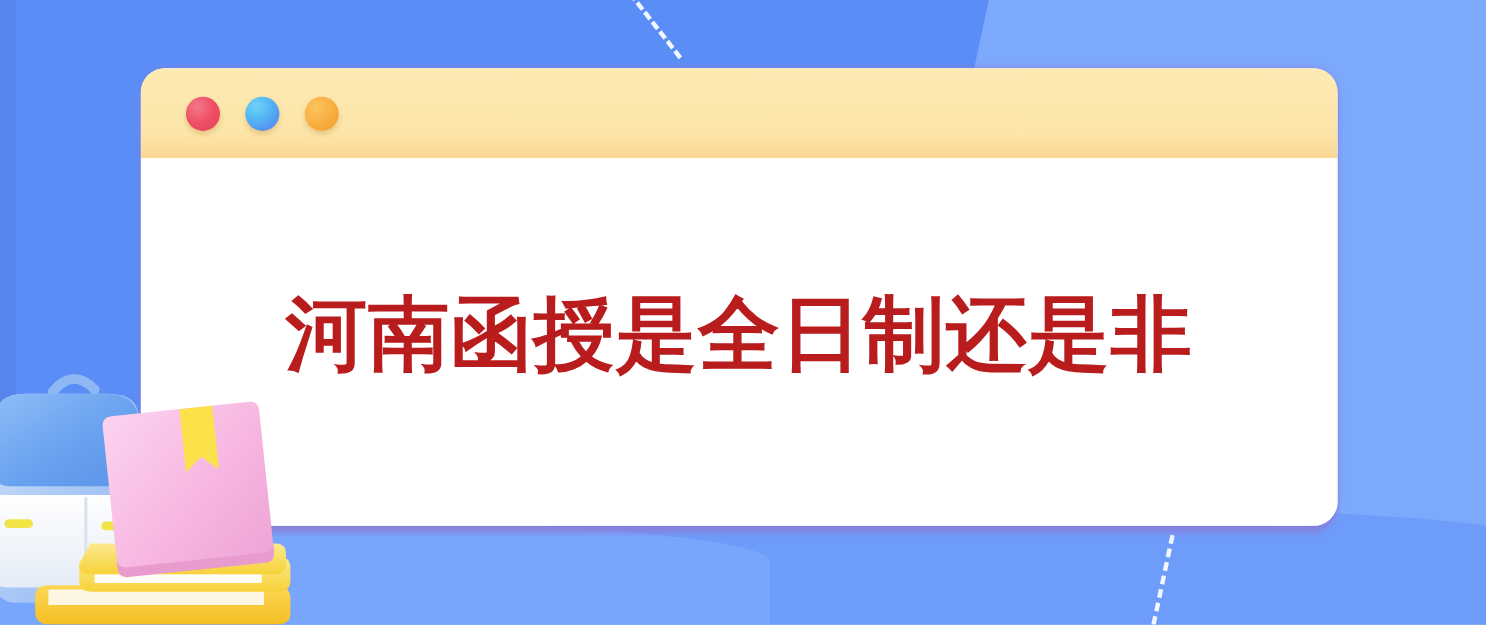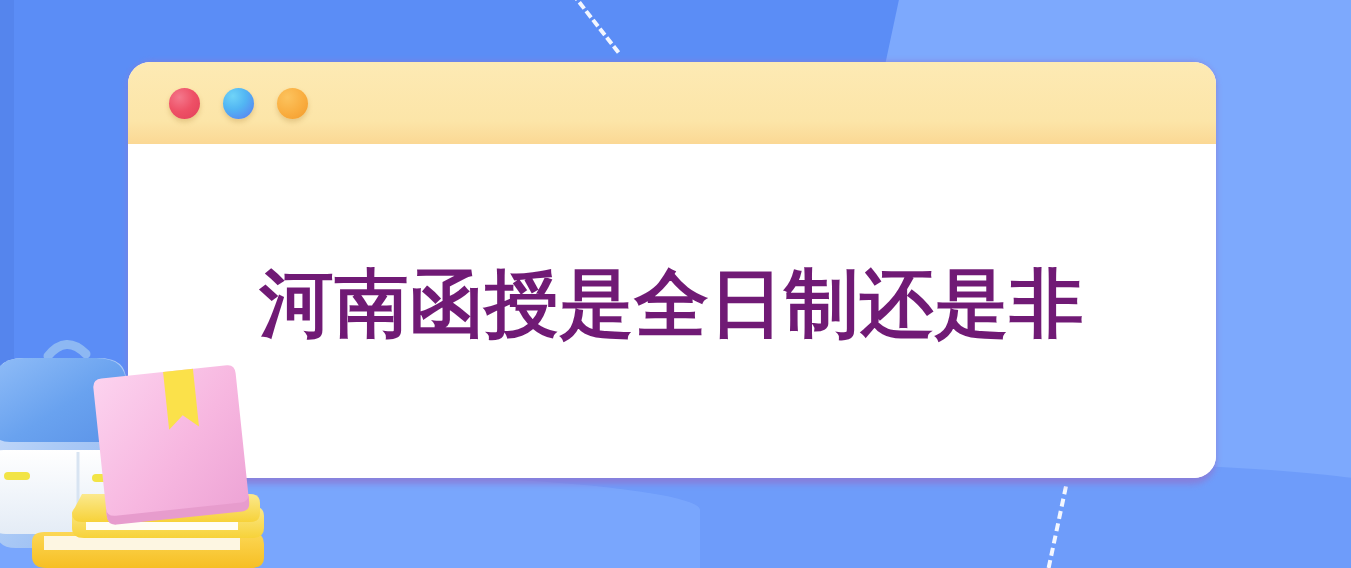--- a/index.html
+++ b/index.html
@@ -113,21 +113,21 @@
     position:relative;
     height:334px;
     background:#fff;
     display:flex;
     flex-direction:column;
     align-items:center;
     justify-content:center;
     padding:0 30px 14px;
   }
   .headline {
-    color:#701a75;
+    color:#b91c1c;
     font-weight:bold;
     font-size:74px;
     line-height:1.22;
     text-align:center;
     letter-spacing:1px;
     white-space:nowrap;
   }
 
   
   .illu {

